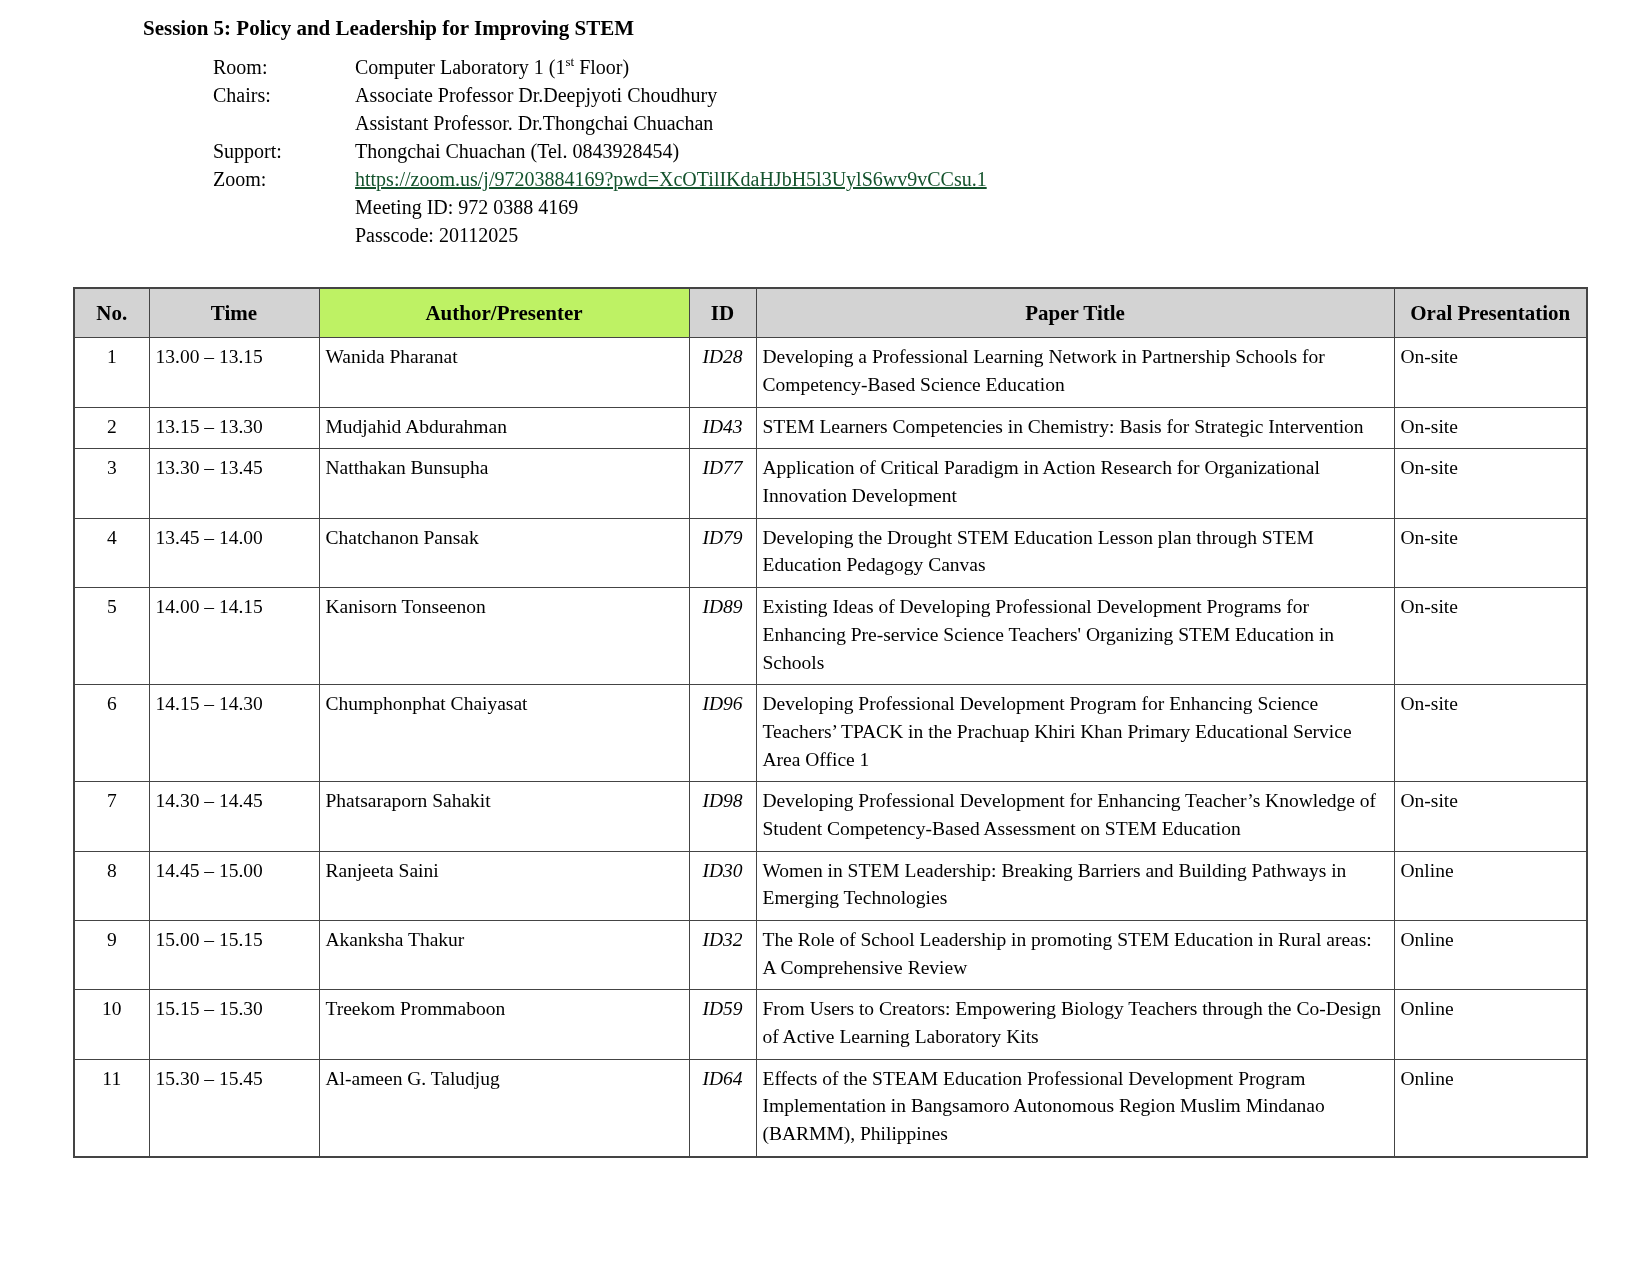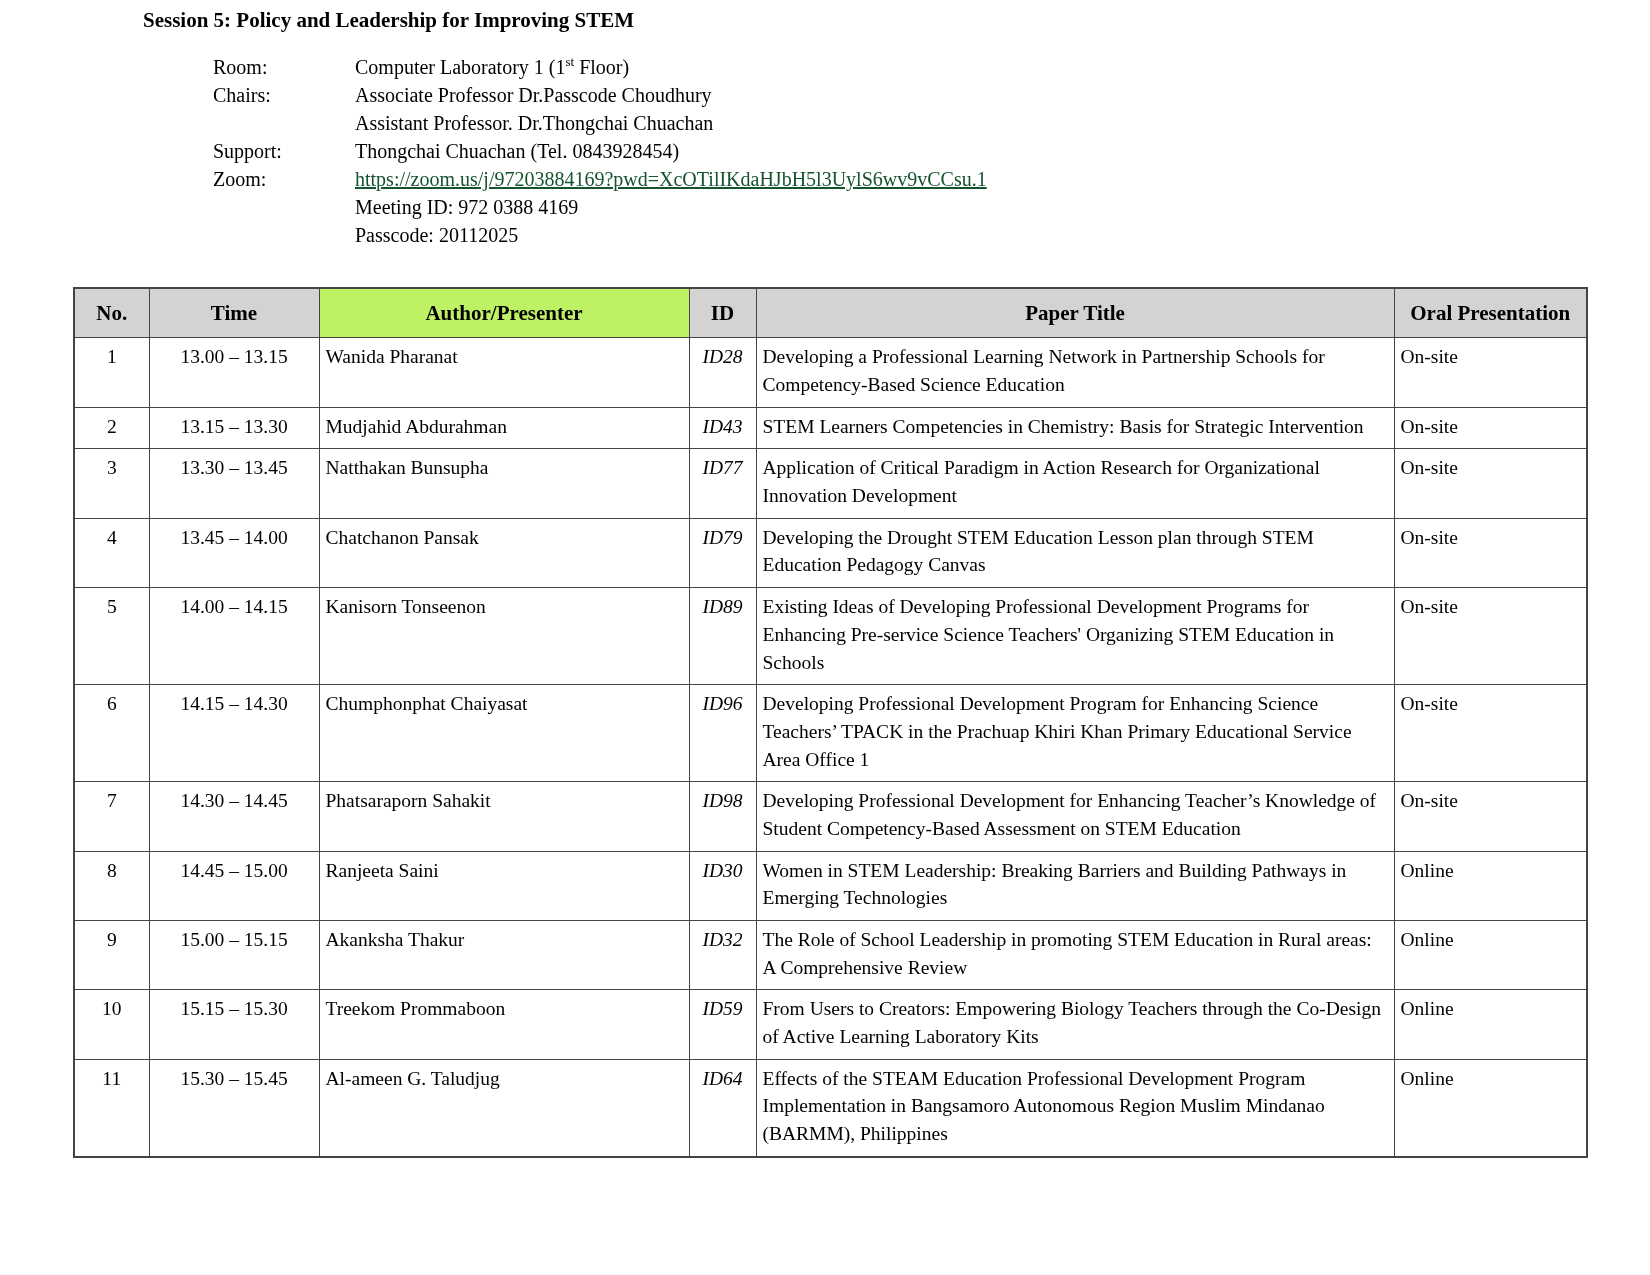--- a/index.html
+++ b/index.html
@@ -9,21 +9,21 @@
     height: 1275px;
     background: #ffffff;
     font-family: "Liberation Serif", serif;
     color: #000000;
   }
   .doc { position: relative; width: 1650px; height: 1275px; overflow: hidden; }
 
   .session-title {
     position: absolute;
     left: 143px;
-    top: 8px;
+    top: 16px;
     font-size: 21px;
     font-weight: bold;
     white-space: nowrap;
   }
 
   .info-block {
     position: absolute;
     left: 213px;
     top: 53px;
     display: grid;
@@ -65,40 +65,40 @@
     line-height: 1.35;
   }
   .col-no    { width: 75px;  }
   .col-time  { width: 170px; }
   .col-auth  { width: 370px; }
   .col-id    { width: 67px;  }
   .col-title { width: 638px; }
   .col-oral  { width: 193px; }
 
   .cell-no    { text-align: center; }
-  .cell-time  { text-align: center; white-space: nowrap; margin-left: 32px; }
+  .cell-time  { white-space: nowrap; margin-left: 32px; }
   .cell-auth  { text-align: left; padding-left: 14px; }
   .cell-id    { text-align: center; font-style: italic; }
   .cell-title { text-align: left; padding-left: 10px; line-height: 1.42; }
   .cell-oral  { }
   .schedule tbody td { line-height: 1.42; padding-bottom: 8px; }
 </style>
 </head>
 <body>
 
 <div class="doc">
 
   <div class="session-title">Session 5: Policy and Leadership for Improving STEM</div>
 
   <div class="info-block">
     <div class="info-label">Room:</div>
     <div class="info-value"><span>Computer Laboratory 1 (1</span><sup>st</sup><span> Floor)</span></div>
 
     <div class="info-label">Chairs:</div>
-    <div class="info-value">Associate Professor Dr.Passcode Choudhury</div>
+    <div class="info-value">Associate Professor Dr.Deepjyoti Choudhury</div>
 
     <div class="info-label"></div>
     <div class="info-value">Assistant Professor. Dr.Thongchai Chuachan</div>
 
     <div class="info-label">Support:</div>
     <div class="info-value">Thongchai Chuachan (Tel. 0843928454)</div>
 
     <div class="info-label">Zoom:</div>
     <div class="info-value"><a class="zoom-link">https://zoom.us/j/97203884169?pwd=XcOTilIKdaHJbH5l3UylS6wv9vCCsu.1</a></div>
 

